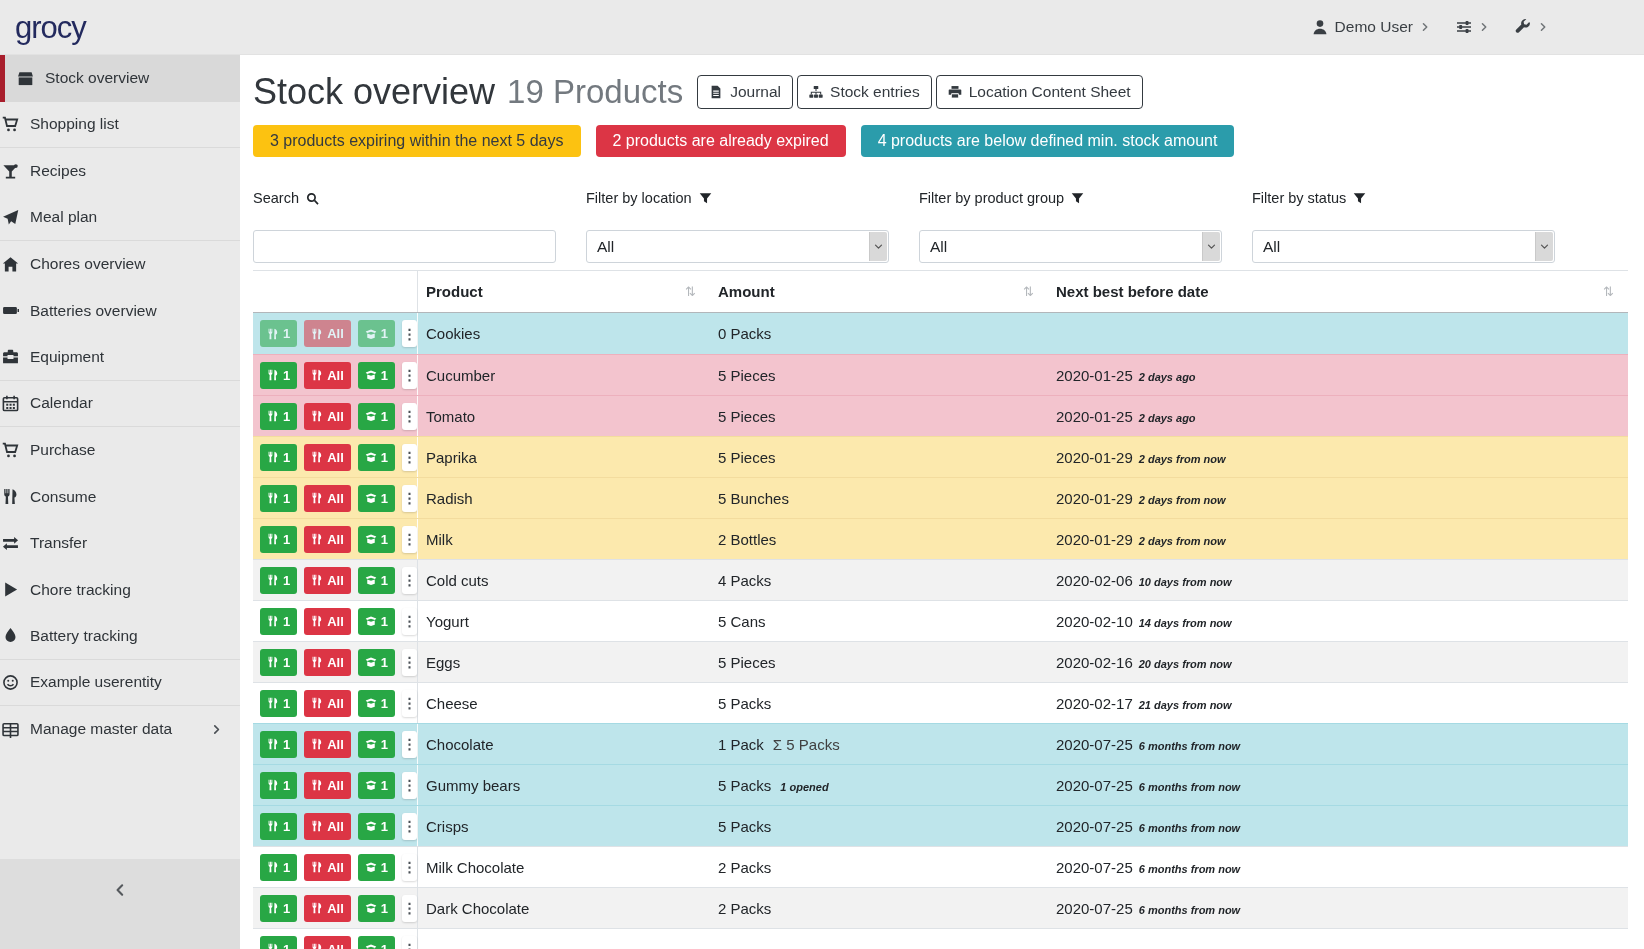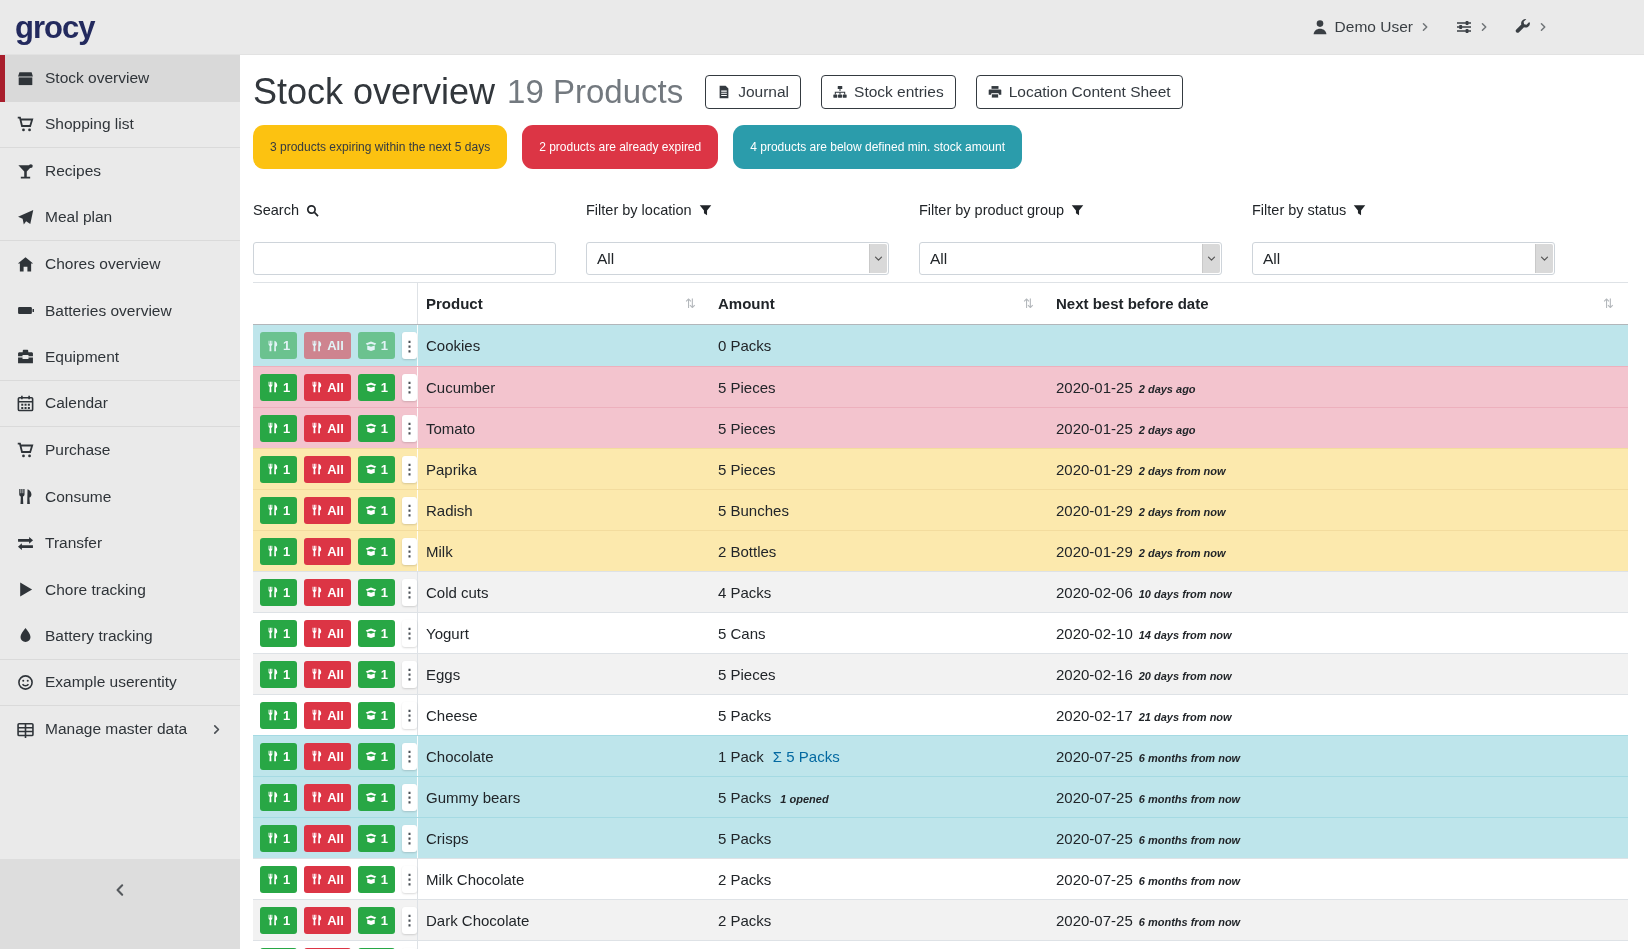--- a/index.html
+++ b/index.html
@@ -14,55 +14,55 @@
        font-family:"Liberation Sans",sans-serif;color:#212529;}
   .app{position:relative;width:1644px;height:949px;overflow:hidden}
 
   .ic{display:inline-flex;align-items:center;justify-content:center}
   .ic svg{width:1em;height:1em;display:block}
 
   
   .topbar{position:absolute;top:0;left:0;right:0;height:55px;background:#eaeaea;
           border-bottom:1px solid #e2e2e2;display:flex;align-items:center;
           justify-content:space-between;padding:0 96px 0 15px;z-index:3}
-  .logo{font-size:31px;font-weight:700;color:var(--c-logo);letter-spacing:-1px;cursor:pointer;line-height:1}
+  .logo{font-size:31px;font-weight:400;color:var(--c-logo);letter-spacing:-1px;cursor:pointer;line-height:1}
   .top-right{display:flex;align-items:center;gap:26px}
   .top-item{display:flex;align-items:center;gap:7px;color:#3a3f44;font-size:15.5px;cursor:pointer}
   .t-ic{font-size:16px;color:#3a3f44}
   .chev{font-size:10px;color:#6f7477}
 
   
   .sidebar{position:absolute;top:55px;left:0;width:240px;bottom:0;background:#eaeaea;
            display:flex;flex-direction:column;z-index:2}
   .side-item{height:46.5px;flex:0 0 auto;display:flex;align-items:center;gap:10px;
-             padding-left:15px;font-size:15.5px;color:#2f3439;cursor:pointer}
+             padding-left:0;font-size:15.5px;color:#2f3439;cursor:pointer}
   .side-item.divided{border-bottom:1px solid #dadada}
   .side-item.active{background:#d9d9d9;border-left:5px solid var(--c-active-bar);padding-left:10px}
   .side-ic{font-size:17px;width:20px;color:#2f3439}
   .side-label{white-space:nowrap}
   .side-chev{margin-left:auto;margin-right:18px;font-size:11px;color:#4a4f54}
   .side-footer{margin-top:auto;height:90px;background:#dddddd;display:flex;
                justify-content:center;align-items:flex-start;padding-top:24px;
                font-size:14px;color:#55595d;cursor:pointer}
 
   
   .main{position:absolute;left:240px;top:55px;right:0;bottom:0;background:#fff;
         padding:14px 16px 0 13px;overflow:hidden}
 
   .page-head{display:flex;align-items:center;margin-bottom:10px;height:46px}
   .title{font-size:36px;font-weight:500;color:#32373c;margin:0;line-height:1.15}
   .subtitle{font-size:33px;color:#73797f;margin-left:12px;font-weight:400}
-  .head-buttons{display:flex;gap:20px;margin-left:22px;align-items:center}
+  .head-buttons{display:flex;gap:4px;margin-left:14px;align-items:center}
   .hbtn{display:inline-flex;align-items:center;gap:7px;padding:6px 11px;border:1px solid #343a40;
         border-radius:4px;background:#fff;color:#343a40;font-size:15.5px;cursor:pointer;
         font-family:inherit;line-height:1.3}
   .hbtn .ic{font-size:14px}
 
   .banners{display:flex;gap:15px;margin-bottom:32px}
-  .banner{padding:10px 17px;border-radius:11px;font-size:12px;line-height:24px;cursor:pointer}
+  .banner{padding:4px 17px;border-radius:4px;font-size:16px;line-height:24px;cursor:pointer}
   .banner.warning{background:var(--c-banner-warning);color:#343a40}
   .banner.danger{background:var(--c-banner-danger);color:#fff}
   .banner.info{background:var(--c-banner-info);color:#fff}
 
   .filters{display:flex;gap:30px;margin-bottom:7px}
   .filter-block{width:303px;flex:0 0 auto}
   .filter-label{display:flex;align-items:center;gap:7px;font-size:14.5px;color:#212529;
                 margin-bottom:23px;height:18px}
   .f-ic{font-size:13px;color:#212529}
   .search-input{width:100%;height:33px;border:1px solid #ced4da;border-radius:3px;
@@ -87,21 +87,21 @@
   .trow.stripe{background:var(--c-row-stripe)}
   .trow.info{background:var(--c-row-info);border-top-color:#a5dae3}
   .trow.danger{background:var(--c-row-danger);border-top-color:#edb0bd}
   .trow.warning{background:var(--c-row-warning);border-top-color:#f3dc9e}
   .cellA{width:165px;height:100%;display:flex;align-items:center;gap:7px;padding-left:7px;
          border-right:1px solid #dee2e6}
   .trow.info .cellA,.trow.danger .cellA,.trow.warning .cellA{border-right-color:rgba(255,255,255,.9)}
   .cellP{width:292px;padding-left:8px}
   .cellM{width:338px;padding-left:8px;display:flex;align-items:baseline;gap:9px}
   .cellD{flex:1;padding-left:8px;display:flex;align-items:baseline;gap:6px}
-  .sum{color:#0369a1}
+  .sum{color:#404040}
   .anote,.dnote{font-size:11px;font-style:italic;font-weight:bold}
 
   .abtn{height:27px;border:none;border-radius:3px;display:inline-flex;align-items:center;gap:4px;
         padding:0 7px;color:#fff;font-weight:bold;font-size:13px;cursor:pointer;font-family:inherit}
   .abtn .ic{font-size:12px}
   .abtn.green{background:var(--c-btn-consume)}
   .abtn.red{background:var(--c-btn-consume-all)}
   .abtn.more{background:#fff;color:#4a5056;width:22px;padding:0;justify-content:center;
              font-size:14px;box-shadow:0 1px 2px rgba(0,0,0,.15)}
   .trow.disabled .abtn.green,.trow.disabled .abtn.red{opacity:.55}

